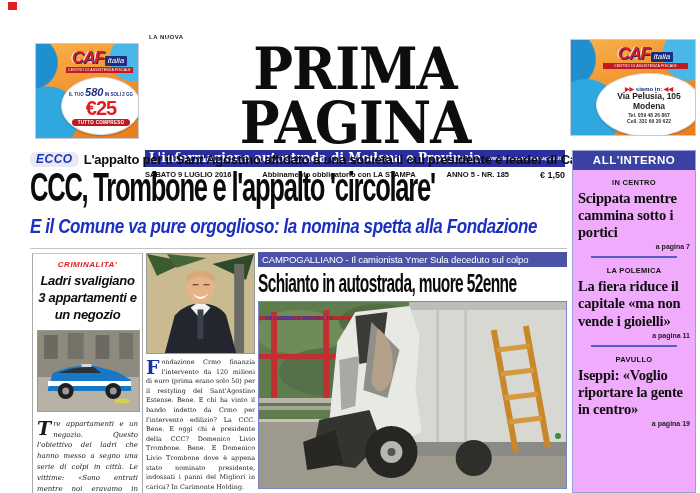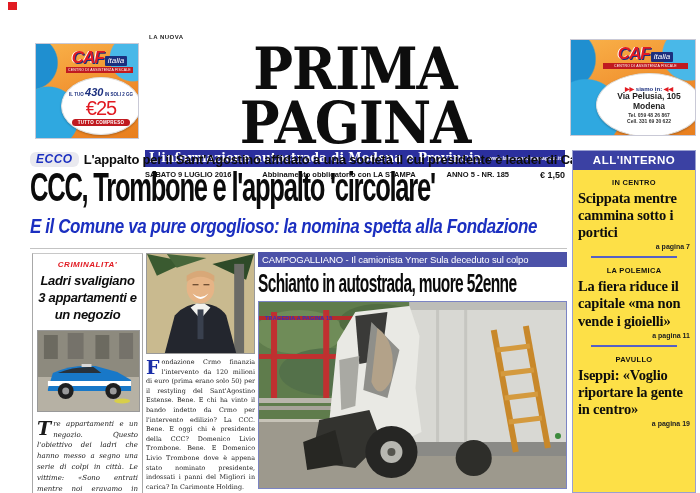--- a/index.html
+++ b/index.html
@@ -26,21 +26,21 @@
           padding:1px 3px;margin-left:1px;border-radius:1px;}
   .caf-sub{margin:1px auto 0;width:86%;background:#c01a20;color:#fff;font-size:3.5px;
            text-align:center;padding:1px 0;letter-spacing:.2px;}
   .ad-ellipse{background:#fff;border:1px solid #e0e0e0;border-radius:50%;
               display:flex;flex-direction:column;align-items:center;justify-content:center;
               margin:4px auto 0;box-shadow:0 1px 2px rgba(0,0,0,.25);}
   .ad-left .ad-ellipse{width:78px;height:56px;}
   .ad-right .ad-ellipse{width:104px;height:62px;}
   .e730-top{font-size:4.5px;color:#1b2f7e;font-weight:bold;line-height:1;}
   .e730{font-size:11px;font-weight:bold;font-style:italic;color:#1b2f7e;line-height:1;}
-  .eprice{font-size:20px;font-weight:normal;color:#e11b22;line-height:1;letter-spacing:-1px;}
+  .eprice{font-size:20px;font-weight:bold;color:#e11b22;line-height:1;letter-spacing:-1px;}
   .eribbon{background:#c01a20;color:#fff;font-size:4.5px;font-weight:bold;
            padding:1px 6px;border-radius:4px;margin-top:1px;letter-spacing:.3px;}
   .siamo{font-size:6px;color:#1b2f7e;font-weight:bold;line-height:1.1;}
   .siamo .arr{color:#e11b22;}
   .addr{font-size:8.5px;font-weight:bold;color:#222;line-height:1.15;}
   .tel{font-size:5px;color:#333;font-weight:bold;line-height:1.25;}
 
   
   .masthead{left:145px;top:34px;width:420px;}
   .overline{font-size:6px;font-weight:bold;letter-spacing:.5px;color:#222;margin-left:4px;}
@@ -99,21 +99,21 @@
                 padding-left:4px;letter-spacing:-.1px;box-sizing:border-box;white-space:nowrap;overflow:hidden;}
   .crash-hl{margin-top:2px;height:30px;}
   .crash-hl span{display:inline-block;white-space:nowrap;font-weight:bold;font-size:25px;
                  letter-spacing:-1px;color:#0b0b0b;transform:scaleX(.62);transform-origin:left top;}
   .crash-photo{position:relative;margin-top:2px;width:307px;height:186px;border:1px solid #7b84c4;}
   .crash-overlay{position:absolute;left:6px;top:13px;font-size:5.5px;font-weight:bold;
                  color:#2b35c5;letter-spacing:.2px;}
 
   
   .sidebar{left:572px;top:150px;width:124px;height:343px;box-sizing:border-box;
-           border:1px solid #9aa0d0;background:#fde047;overflow:hidden;}
+           border:1px solid #9aa0d0;background:#f0abfc;overflow:hidden;}
   .sb-header{height:19px;background:#3b41a3;color:#fff;font-weight:bold;font-size:11.5px;
              line-height:19px;text-align:center;letter-spacing:.5px;}
   .sb-item{padding:0 5px;}
   .sb-kicker{font-weight:bold;font-size:7.5px;text-align:center;margin-top:8px;letter-spacing:.3px;color:#111;}
   .sb-hl{font-family:"Liberation Serif",serif;font-weight:bold;font-size:14.5px;line-height:1.18;
          letter-spacing:-.2px;margin-top:3px;color:#0d0d0d;}
   .sb-page{text-align:right;font-weight:bold;font-size:7px;margin-top:2px;color:#222;}
   .sb-div{width:70%;margin:6px auto 0;border-top:2px solid #5560c5;height:0;}
 </style>
 </head>
@@ -125,21 +125,21 @@
 
   <div class="abs ad ad-left">
     <div class="caf-row">
       <span class="caf">CAF</span>
       <span class="caf-it">italia</span>
     </div>
     <div class="caf-sub">CENTRO DI ASSISTENZA FISCALE</div>
     <div class="ad-ellipse">
       <div class="e730-top">
         <span>IL TUO</span>
-        <span class="e730">430</span>
+        <span class="e730">580</span>
         <span>IN SOLI 2 GG</span>
       </div>
       <div class="eprice">€25</div>
       <div class="eribbon">TUTTO COMPRESO</div>
     </div>
   </div>
 
   <div class="abs ad ad-right">
     <div class="caf-row">
       <span class="caf">CAF</span>

